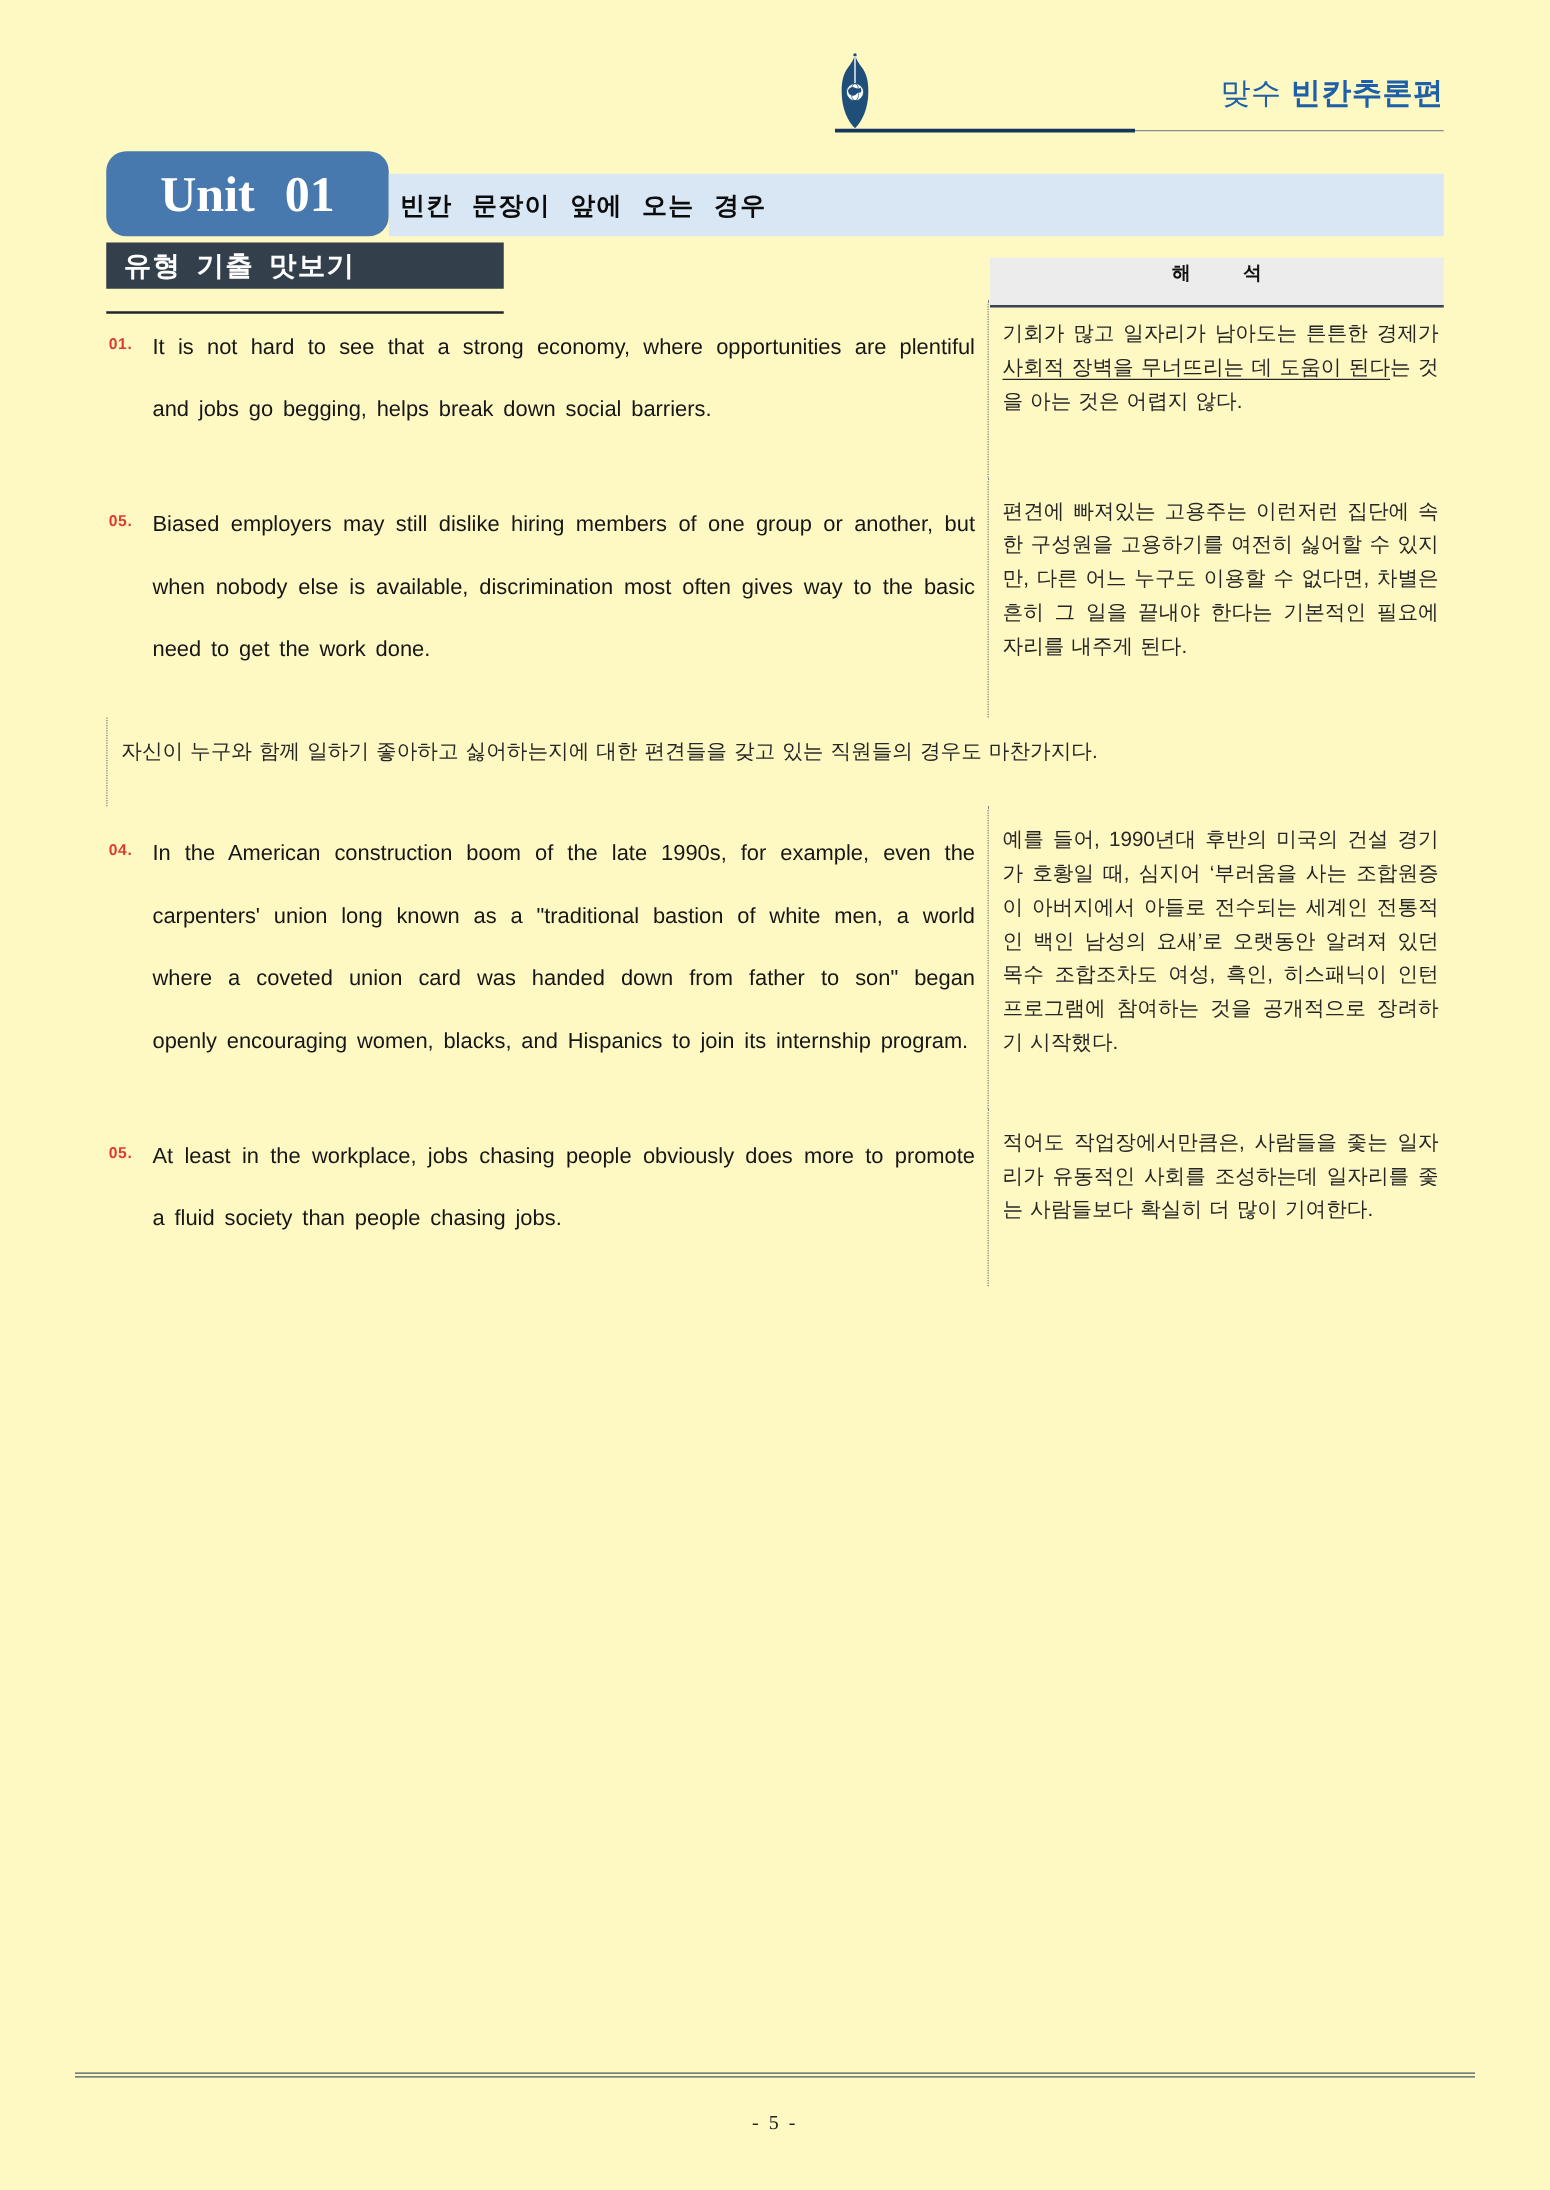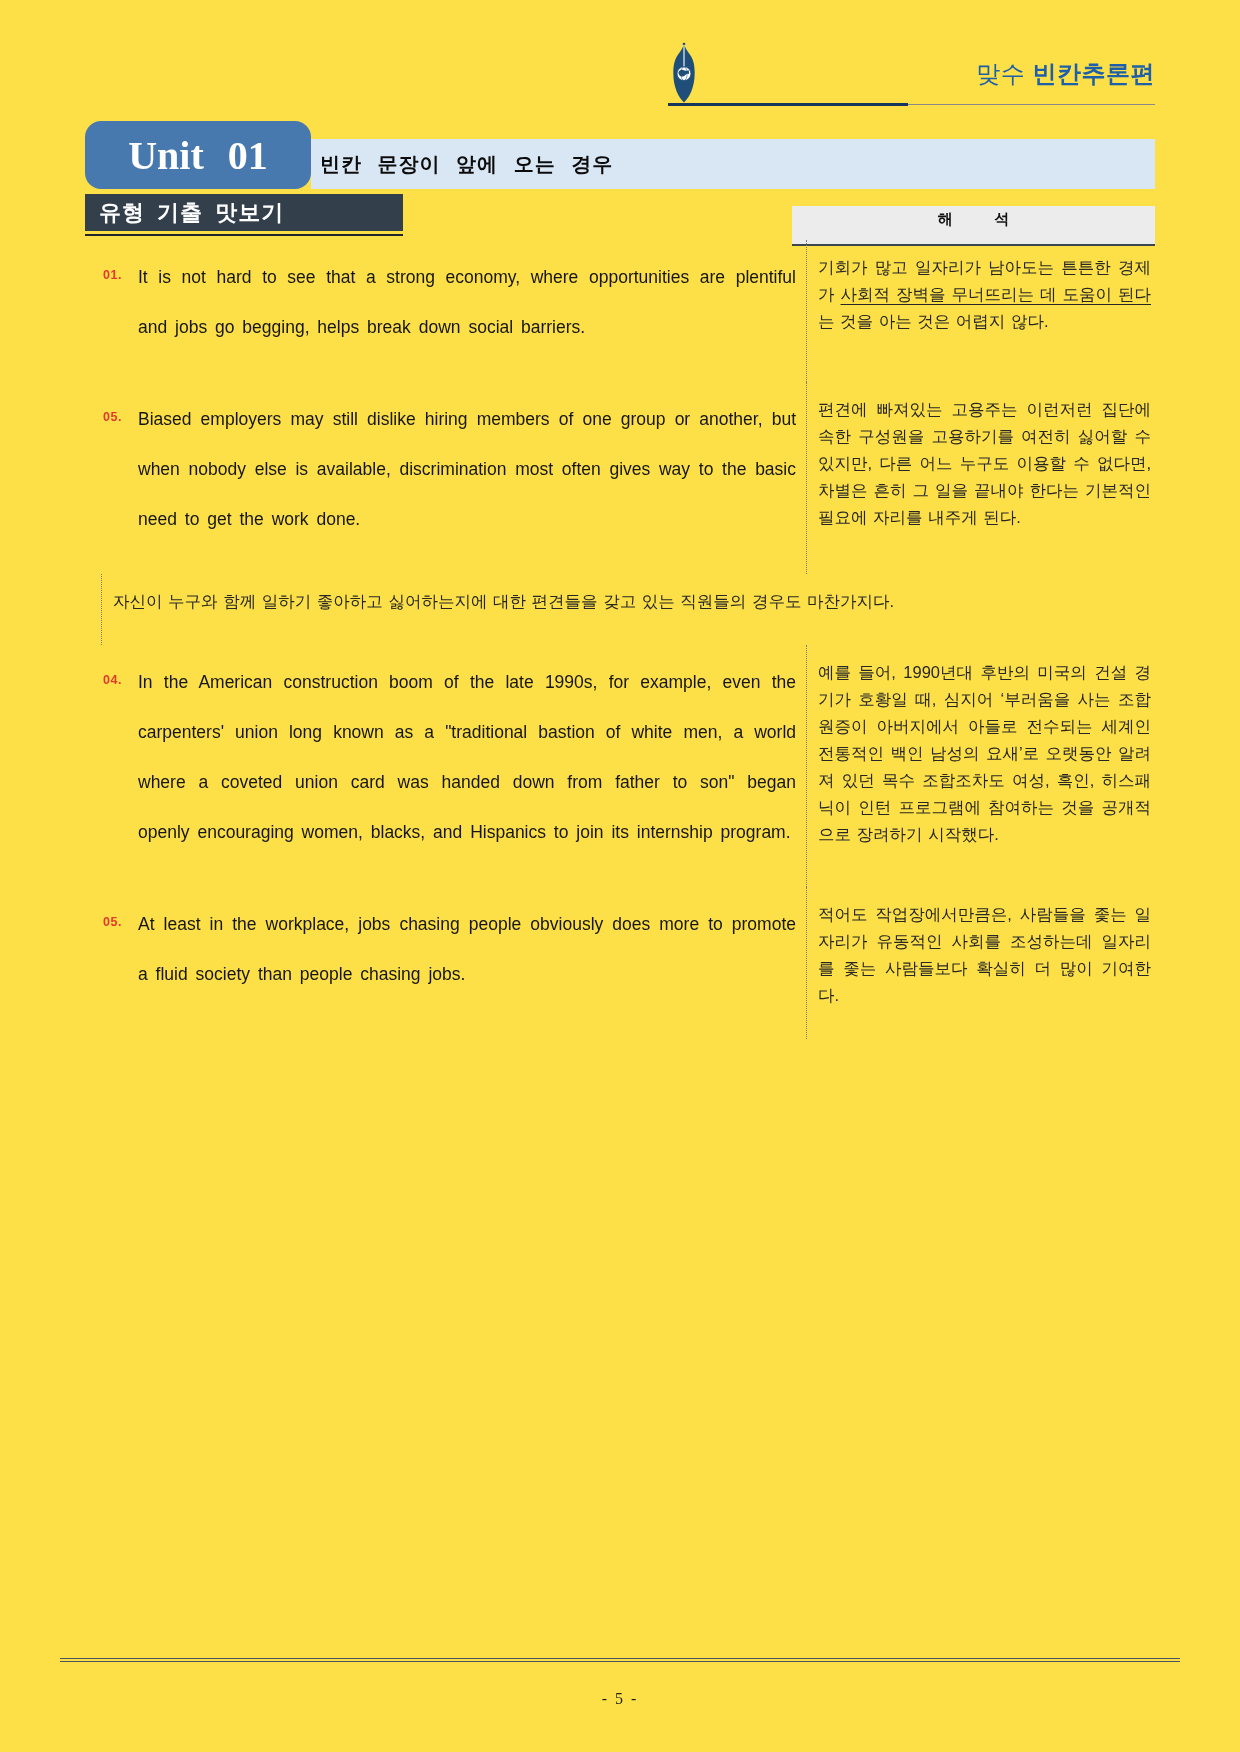--- a/index.html
+++ b/index.html
@@ -9,21 +9,21 @@
     --light-blue:#d9e6f3;
     --dark-header:#333f4b;
     --number-red:#e03a2f;
     --rule-gray:#8a8a8a;
   }
   *{margin:0;padding:0;box-sizing:border-box;}
   html,body{background:#fff;}
   .page{
     position:relative;
     width:1240px;height:1752px;
-    background:#fde047;
+    background:#fef9c3;
     overflow:hidden;
     font-family:"Liberation Sans", sans-serif;
     color:#1b1b1b;
   }
   
   .brand-logo{position:absolute;left:670px;top:42px;width:28px;height:62px;}
   .brand-title{
     position:absolute;top:58px;right:85px;
     font-size:24px;color:var(--brand-blue);
     letter-spacing:0.5px;white-space:nowrap;
@@ -46,37 +46,37 @@
     background:var(--light-blue);
     display:flex;align-items:center;
     padding-left:9px;
     font-weight:bold;font-size:20px;color:#0c0c0c;
     word-spacing:9px;letter-spacing:1px;
   }
   
   .type-header-wrap{
     position:absolute;left:85px;top:194px;
     display:inline-block;
-    padding-bottom:3px;border-bottom:2px solid #20262c;
+    padding-bottom:18px;border-bottom:2px solid #20262c;
   }
   .type-header{
     background:var(--dark-header);color:#fff;
     width:318px;height:37px;line-height:37px;
     padding-left:14px;
     font-weight:bold;font-size:22px;letter-spacing:1px;word-spacing:5px;
   }
   .interp-header{
     position:absolute;left:792px;right:85px;top:206px;height:40px;
     background:#ececec;border-bottom:2px solid #3a4550;
     text-align:center;line-height:25px;
     font-weight:bold;font-size:15px;color:#111;
     white-space:pre;
   }
   
-  .rows{position:absolute;left:85px;right:85px;top:240px;margin-left:16px;}
+  .rows{position:absolute;left:85px;right:85px;top:240px;}
   .row{display:flex;align-items:stretch;}
   .eng-cell{
     width:705px;flex:0 0 705px;
     padding:12px 10px 30px 0;
   }
   .eng-inner{position:relative;padding-left:37px;}
   .num{
     position:absolute;left:2px;top:16px;
     color:var(--number-red);
     font-size:12.5px;font-weight:bold;letter-spacing:0.5px;

